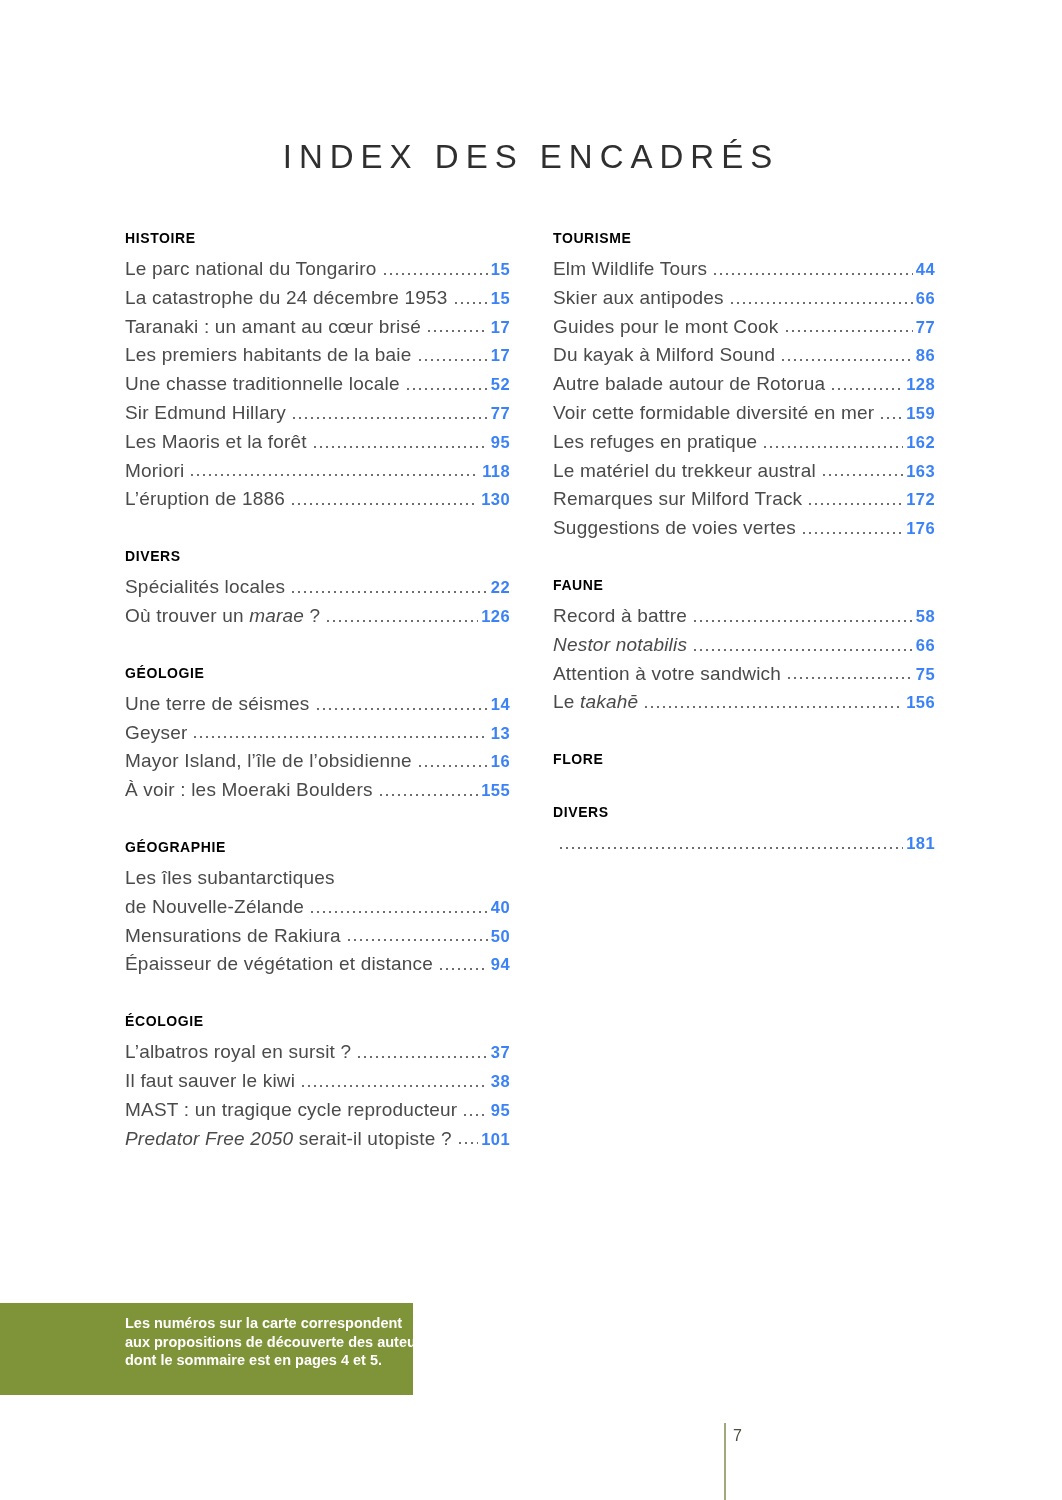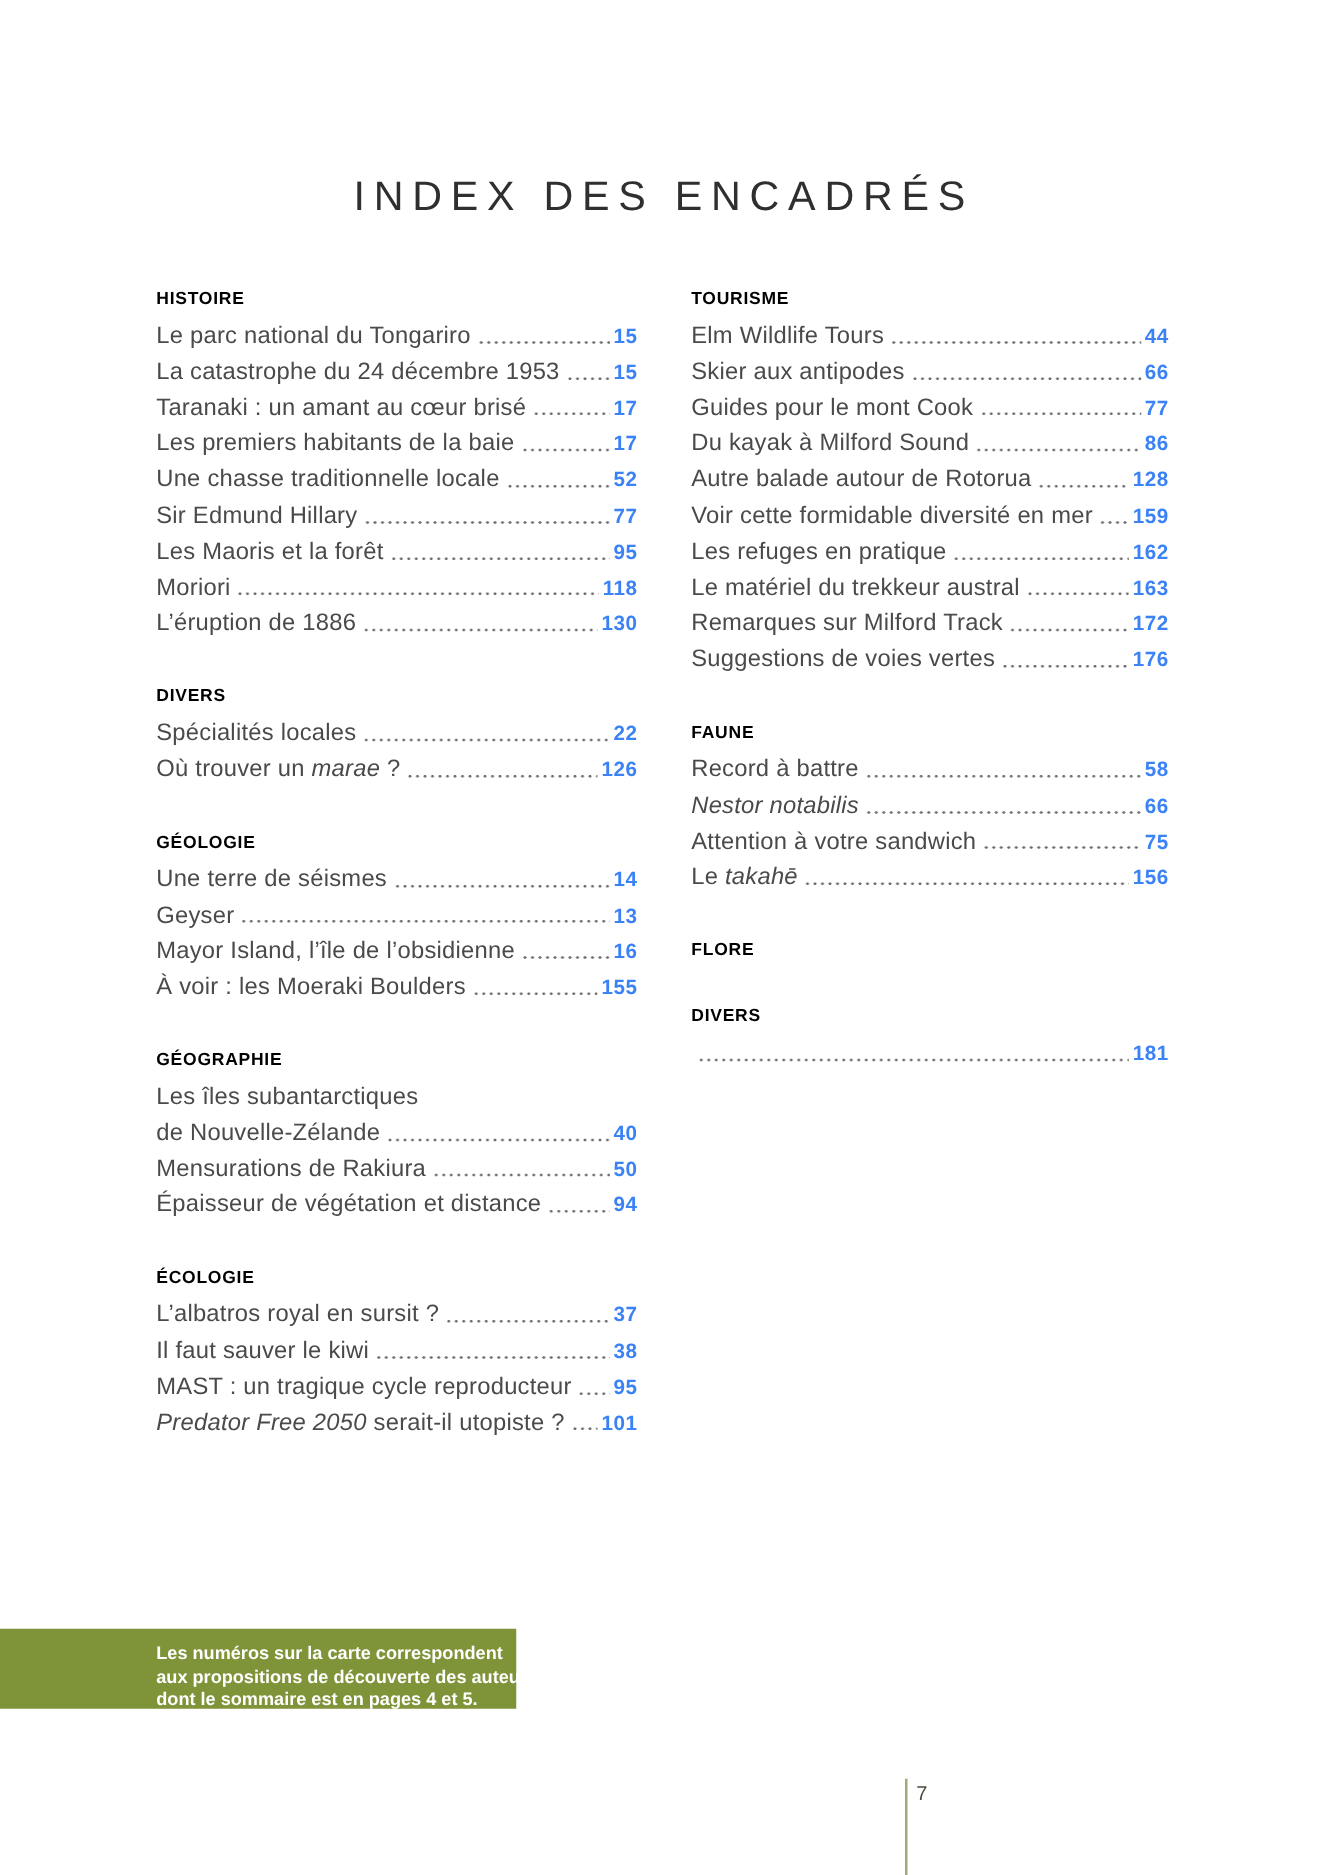--- a/index.html
+++ b/index.html
@@ -53,21 +53,21 @@
     background-position: left center;
   }
   .page-ref {
     font-size: 16.5px; font-weight: 700;
     color: #3b82f6;
     letter-spacing: 0.4px;
     white-space: nowrap;
   }
   .note-box {
     position: absolute; left: 0; top: 1303px;
-    width: 413px; height: 64px;
+    width: 413px; height: 92px;
     background: #7f9338;
     box-sizing: border-box;
     padding: 11px 8px 0 125px;
   }
   .note-line {
     color: #ffffff;
     font-size: 14.5px; font-weight: bold;
     line-height: 18.6px;
     white-space: nowrap;
   }

